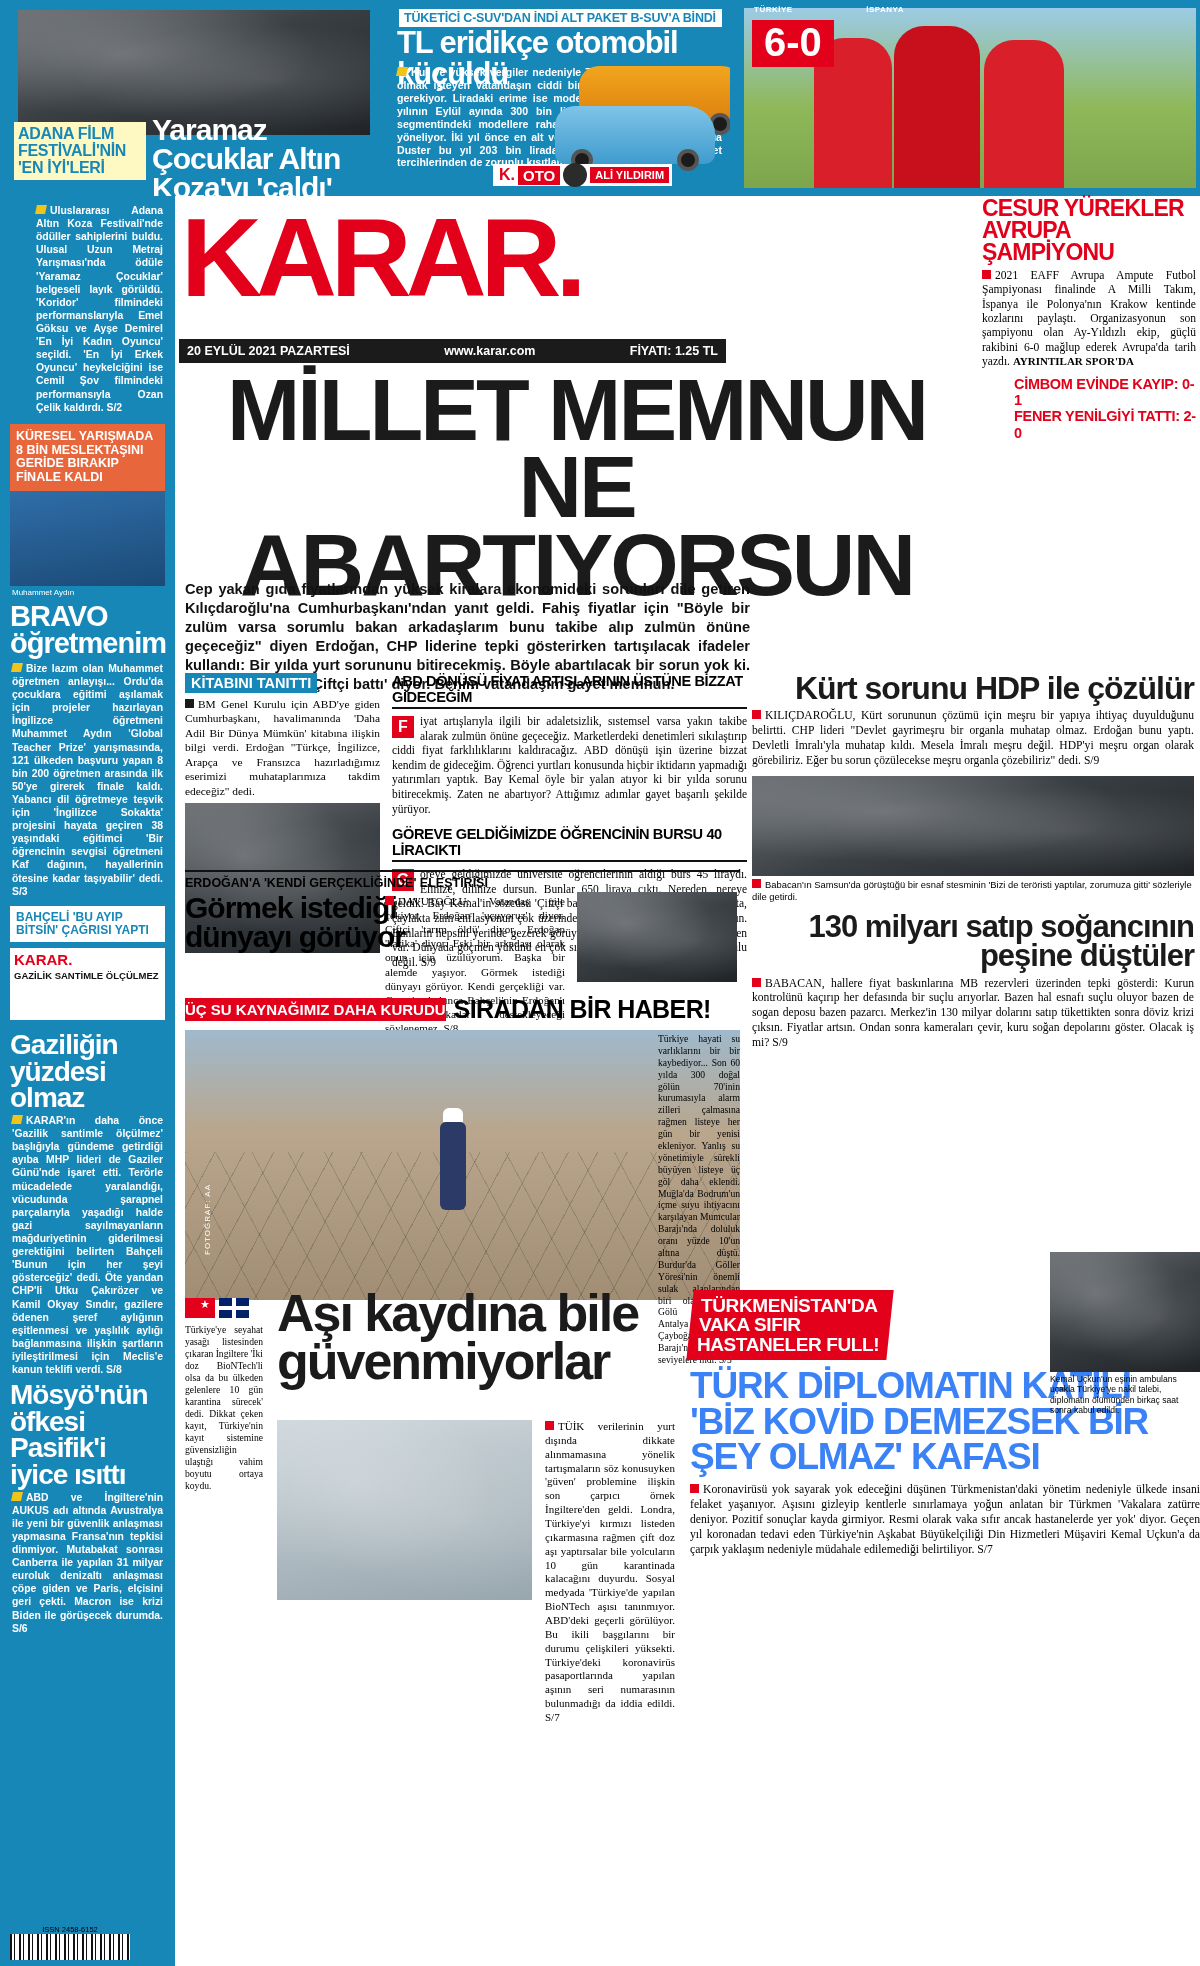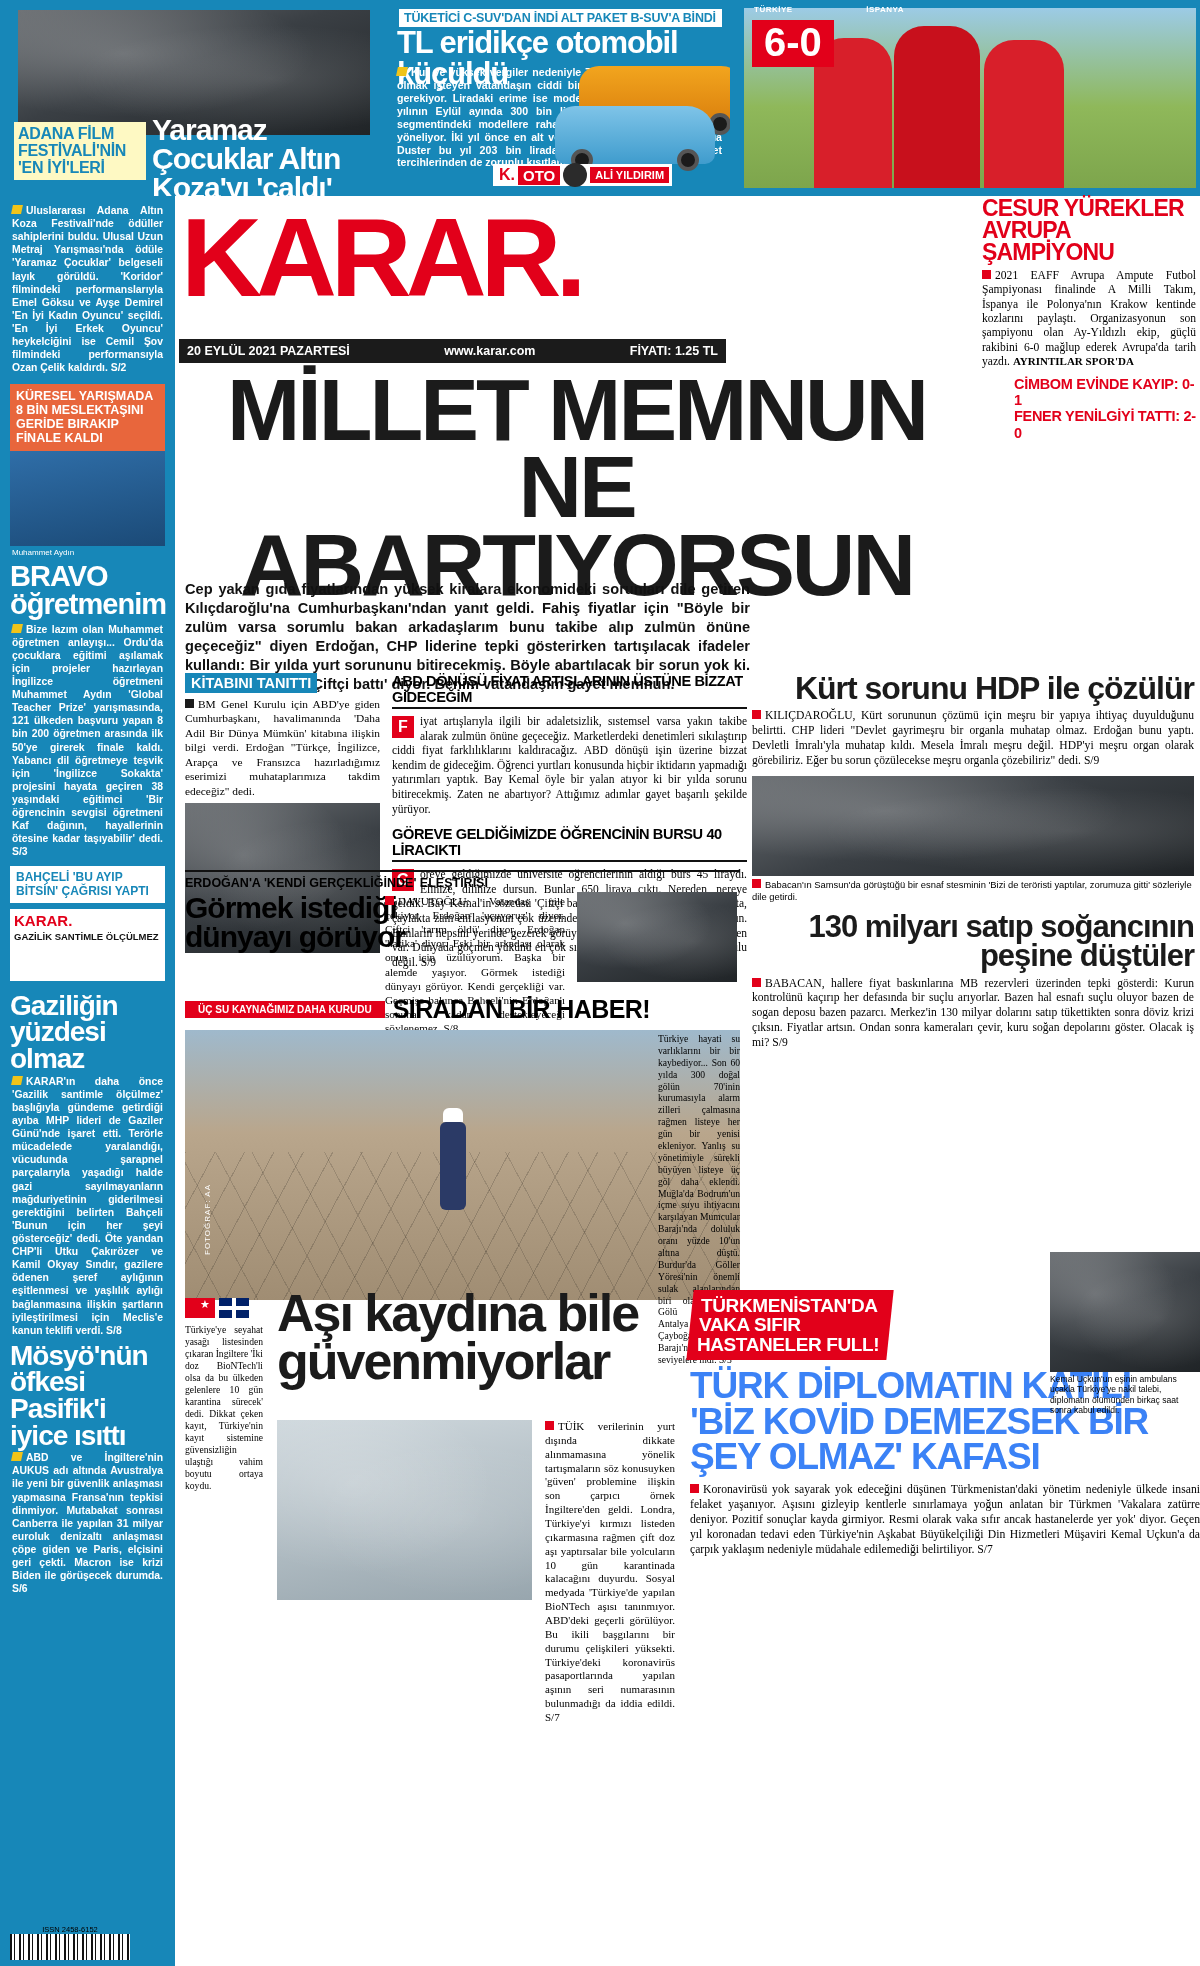--- a/index.html
+++ b/index.html
@@ -176,21 +176,21 @@
   #right-mid { position:absolute; left:752px; top:673px; width:448px; padding-right:6px;}
   #right-mid .h1 { color:#1b1b1b; font-weight:bold; font-size:32px; line-height:.95; letter-spacing:-1px; text-align:right;}
   #right-mid .b { font-family:"Liberation Serif",serif; font-size:11.6px; line-height:1.27; text-align:justify; margin-top:6px;}
   #right-mid .pic { margin-top:8px; height:100px; }
   #right-mid .cap { font-size:9.4px; line-height:1.2; margin-top:3px; }
   #right-mid .h2 { color:#1b1b1b; font-weight:bold; font-size:31px; line-height:.95; letter-spacing:-1px; margin-top:10px; text-align:right;}
 
   
   #siradan { position:absolute; left:185px; top:995px; width:555px; }
   #siradan .tagrow { display:flex; align-items:center; gap:8px; }
-  #siradan .tag1 { background:#e2001a; color:#fff; font-weight:bold; font-size:10px; padding:3px 13px;}
+  #siradan .tag1 { background:#e2001a; color:#fff; font-weight:bold; font-size:15px; padding:3px 0;}
   #siradan .tag2 { color:#000000; font-weight:bold; font-size:25px; letter-spacing:-.6px;}
   #siradan .pic { margin-top:6px; height:270px; background:linear-gradient(180deg,#9fb9cc 0%,#b9a68c 38%,#a08d73 100%); position:relative; overflow:hidden;}
   #siradan .pic .crack{position:absolute; inset:45% 0 0 0; background:
       repeating-linear-gradient(118deg, rgba(0,0,0,.16) 0 1px, transparent 1px 26px),
       repeating-linear-gradient(62deg, rgba(0,0,0,.14) 0 1px, transparent 1px 32px);}
   #siradan .pic .man{position:absolute; left:46%; top:34%; width:26px; height:88px; background:#2b3a66; border-radius:6px;}
   #siradan .pic .man::before{content:"";position:absolute;left:3px;top:-14px;width:20px;height:14px;background:#fff;border-radius:6px 6px 0 0;}
   #siradan .credit{ position:absolute; left:-13px; top:185px; transform:rotate(-90deg); font-size:8px; color:#fff; letter-spacing:1px;}
   #siradan .side { position:absolute; right:0; top:38px; width:82px; font-size:9.6px; line-height:1.24; text-align:justify;
                    font-family:"Liberation Serif",serif; }
@@ -271,21 +271,21 @@
       </div>
       <div class="teams">
         <span>TÜRKİYE</span>
         <span>İSPANYA</span>
       </div>
       <div class="score">6-0</div>
     </div>
   </div>
 
   <div id="left-col">
-    <div class="txt" style="padding-top:8px;">
+    <div class="txt" style="padding-top:8px;margin-left:24px;">
       <span class="bullet-sq"></span><span>Uluslararası Adana Altın Koza Festivali'nde ödüller sahiplerini buldu. Ulusal Uzun Metraj Yarışması'nda ödüle 'Yaramaz Çocuklar' belgeseli layık görüldü. 'Koridor' filmindeki performanslarıyla Emel Göksu ve Ayşe Demirel 'En İyi Kadın Oyuncu' seçildi. 'En İyi Erkek Oyuncu' heykelciğini ise Cemil Şov filmindeki performansıyla Ozan Çelik kaldırdı. S/2</span>
     </div>
 
     <div class="kicker-orange">KÜRESEL YARIŞMADA 8 BİN MESLEKTAŞINI GERİDE BIRAKIP FİNALE KALDI</div>
     <div class="pic2"></div>
     <div class="cap">Muhammet Aydın</div>
     <div class="bravo">BRAVO öğretmenim</div>
     <div class="txt">
       <span class="bullet-sq"></span><span>Bize lazım olan Muhammet öğretmen anlayışı... Ordu'da çocuklara eğitimi aşılamak için projeler hazırlayan İngilizce öğretmeni Muhammet Aydın 'Global Teacher Prize' yarışmasında, 121 ülkeden başvuru yapan 8 bin 200 öğretmen arasında ilk 50'ye girerek finale kaldı. Yabancı dil öğretmeye teşvik için 'İngilizce Sokakta' projesini hayata geçiren 38 yaşındaki eğitimci 'Bir öğrencinin sevgisi öğretmeni Kaf dağının, hayallerinin ötesine kadar taşıyabilir' dedi. S/3</span>
     </div>

